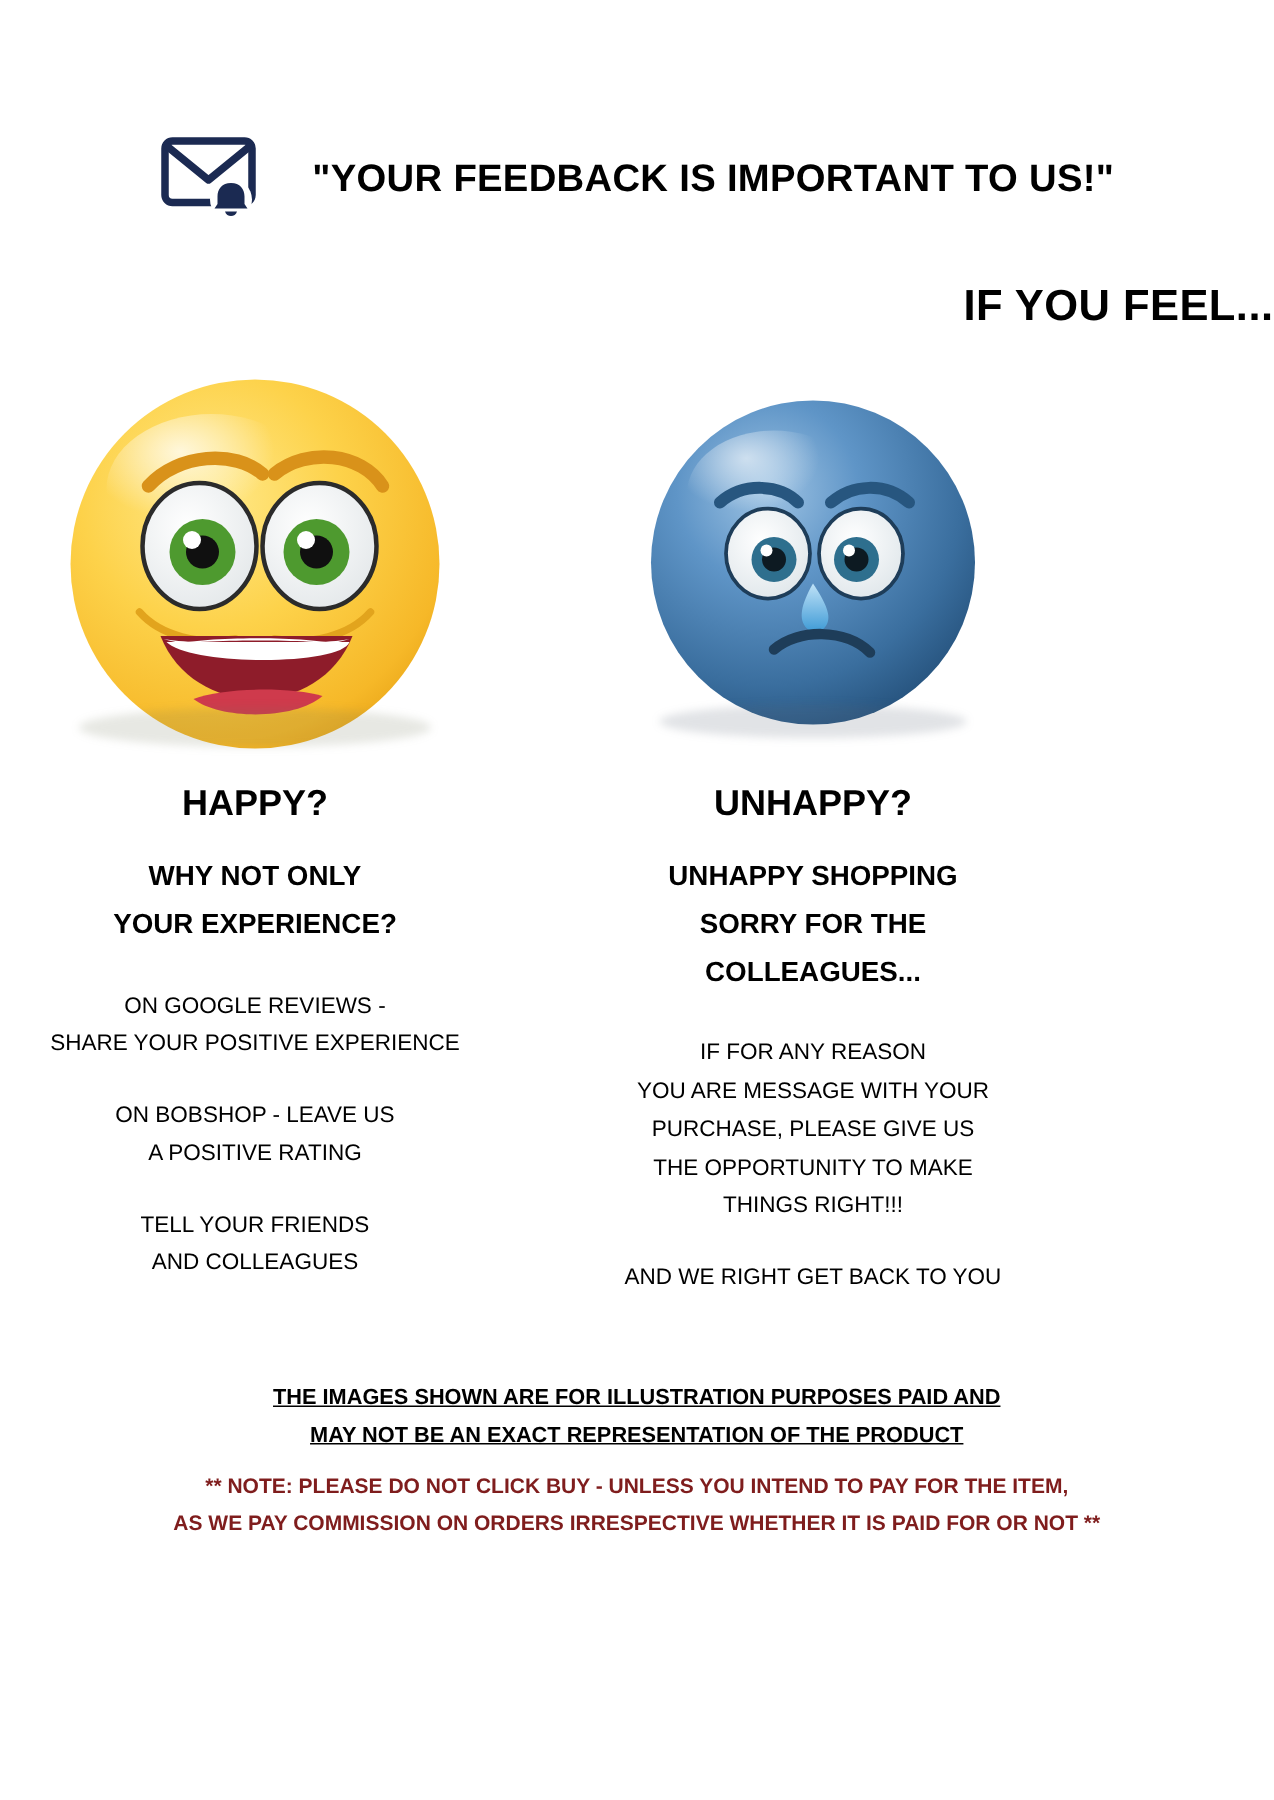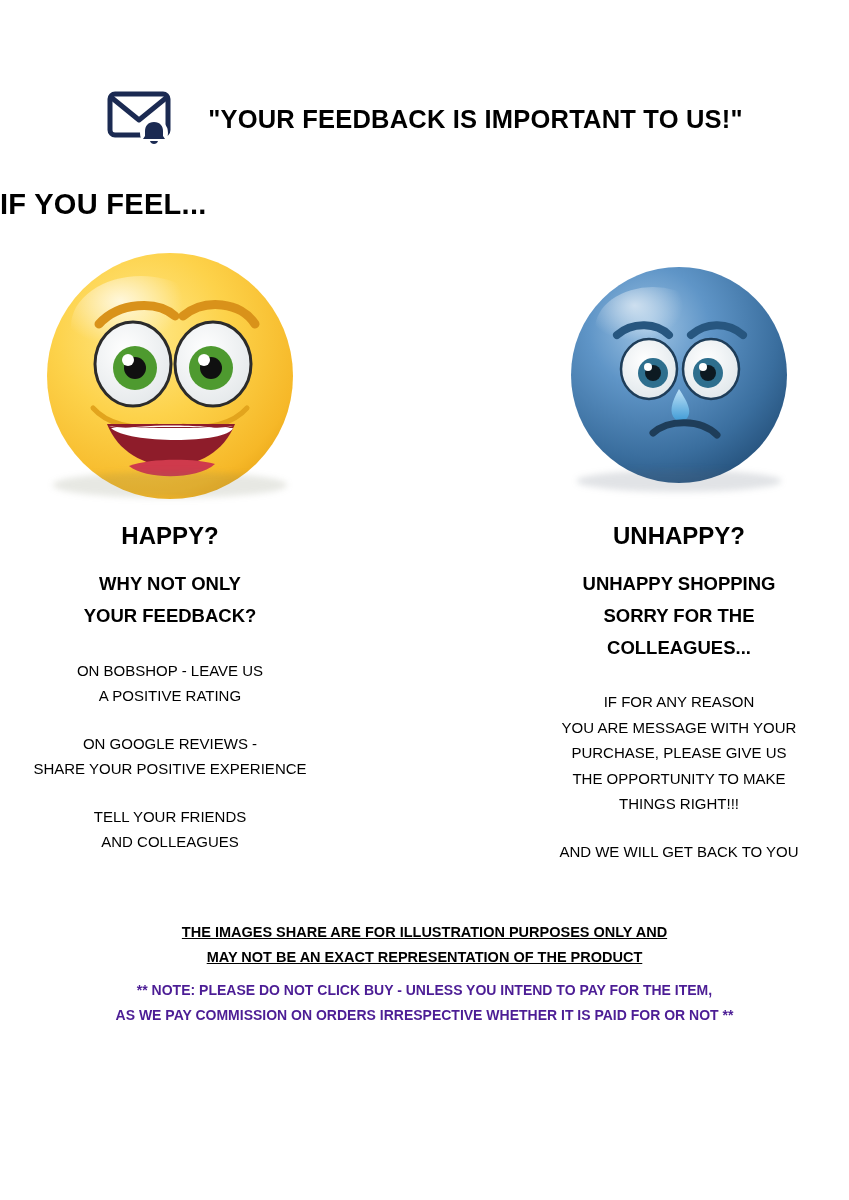--- a/index.html
+++ b/index.html
@@ -36,31 +36,31 @@
     flex: 0 0 auto;
   }
   .header-title {
     font-size: 25.5px;
     font-weight: bold;
     letter-spacing: 0.2px;
     white-space: nowrap;
   }
 
   .subhead {
-    text-align: left;
+    text-align: right;
     font-size: 29px;
     font-weight: bold;
     margin-top: 38px;
     letter-spacing: 0.3px;
   }
 
   
   .columns {
     display: flex;
-    justify-content: space-between;
+    justify-content: flex-start;
     margin-top: 20px;
     gap: 32px;
   }
   .col {
     width: 340px;
     text-align: center;
   }
 
   .face-wrap {
     height: 275px;
@@ -121,21 +121,21 @@
     font-size: 14.5px;
     font-weight: bold;
     line-height: 1.75;
     text-decoration: underline;
     color: #000000;
   }
   .footer-red {
     font-size: 14px;
     font-weight: bold;
     line-height: 1.78;
-    color: #4c1d95;
+    color: #7f1d1d;
     margin-top: 7px;
   }
 </style>
 </head>
 <body>
 
 <div class="page">
 
   <div class="header">
     <span class="mail-icon">
@@ -194,30 +194,30 @@
           <path d="M70 176 C92 232 176 232 198 176 Z" fill="#8e1c2a"></path>
           <path d="M72 178 C96 186 174 186 196 178 C180 182 92 182 72 178 Z" fill="#ffffff"></path>
           <path d="M78 182 C100 176 170 176 190 182 C176 178 94 178 78 182 Z" fill="#ffffff"></path>
           <path d="M74 180 L196 180 C190 196 90 196 74 180 Z" fill="#ffffff"></path>
           <path d="M92 218 C110 232 160 232 178 216 C158 210 112 210 92 218 Z" fill="#cf3a4c"></path>
         </svg>
       </div>
       <div class="col-title">HAPPY?</div>
       <div class="col-sub">
         <div>WHY NOT ONLY</div>
-        <div>YOUR FEEDBACK?</div>
+        <div>YOUR EXPERIENCE?</div>
       </div>
       <div class="col-body">
+        <div class="para">
+          <div>ON GOOGLE REVIEWS -</div>
+          <div>SHARE YOUR POSITIVE EXPERIENCE</div>
+        </div>
         <div class="para">
           <div>ON BOBSHOP - LEAVE US</div>
           <div>A POSITIVE RATING</div>
-        </div>
-        <div class="para">
-          <div>ON GOOGLE REVIEWS -</div>
-          <div>SHARE YOUR POSITIVE EXPERIENCE</div>
         </div>
         <div class="para">
           <div>TELL YOUR FRIENDS</div>
           <div>AND COLLEAGUES</div>
         </div>
       </div>
     </div>
 
     <div class="col">
       <div class="face-wrap">
@@ -271,30 +271,30 @@
       </div>
       <div class="col-body">
         <div class="para">
           <div>IF FOR ANY REASON</div>
           <div>YOU ARE MESSAGE WITH YOUR</div>
           <div>PURCHASE, PLEASE GIVE US</div>
           <div>THE OPPORTUNITY TO MAKE</div>
           <div>THINGS RIGHT!!!</div>
         </div>
         <div class="para">
-          <div>AND WE WILL GET BACK TO YOU</div>
+          <div>AND WE RIGHT GET BACK TO YOU</div>
         </div>
       </div>
     </div>
 
   </div>
 
   <div class="footer">
     <div class="footer-black">
-      <div>THE IMAGES SHARE ARE FOR ILLUSTRATION PURPOSES ONLY AND</div>
+      <div>THE IMAGES SHOWN ARE FOR ILLUSTRATION PURPOSES PAID AND</div>
       <div>MAY NOT BE AN EXACT REPRESENTATION OF THE PRODUCT</div>
     </div>
     <div class="footer-red">
       <div>** NOTE: PLEASE DO NOT CLICK BUY - UNLESS YOU INTEND TO PAY FOR THE ITEM,</div>
       <div>AS WE PAY COMMISSION ON ORDERS IRRESPECTIVE WHETHER IT IS PAID FOR OR NOT **</div>
     </div>
   </div>
 
 </div>
 

